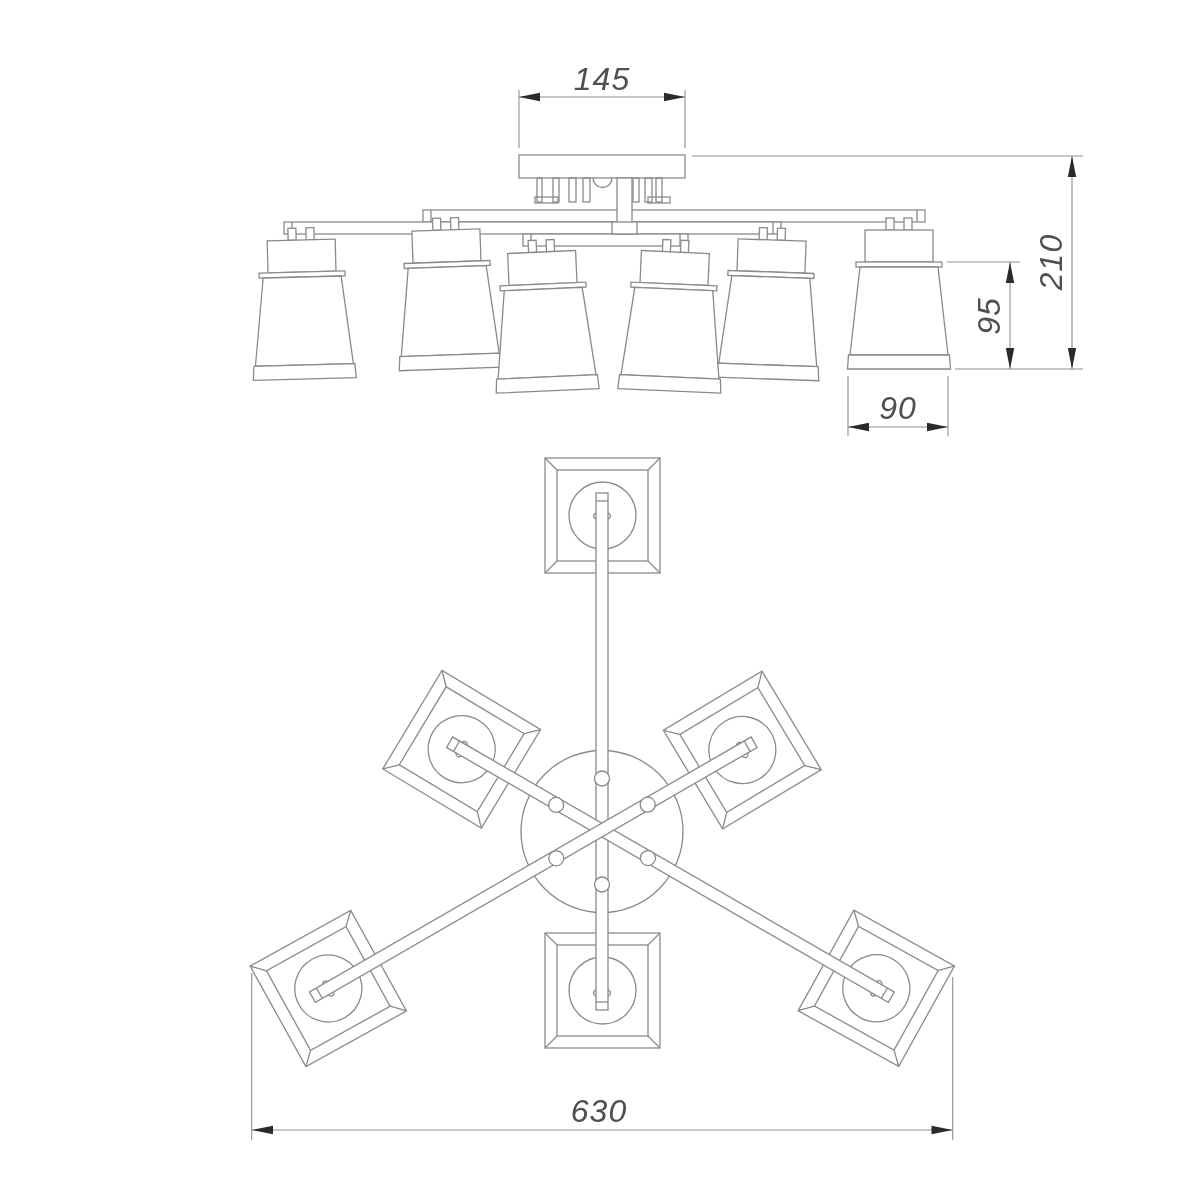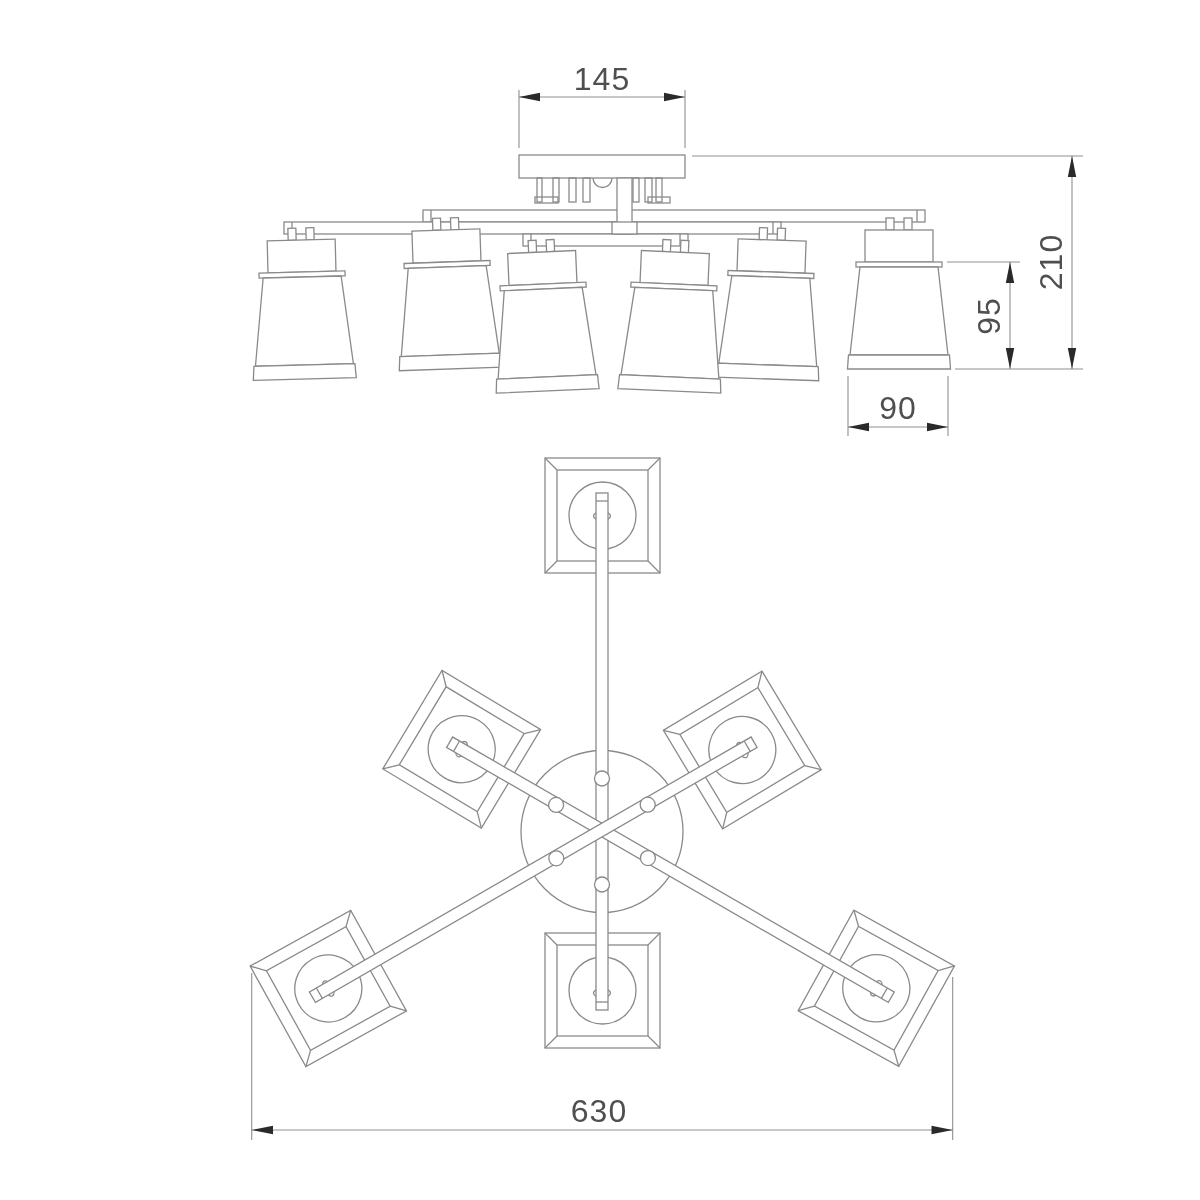--- a/index.html
+++ b/index.html
@@ -9,20 +9,21 @@
     width: 1200px;
     height: 1200px;
     overflow: hidden;
     font-family: "Liberation Sans", sans-serif;
   }
   .canvas {
     position: relative;
     width: 1059px;
     height: 1200px;
     background: #ffffff;
+    font-style: italic;
   }
   svg { display: block; }
   .ln   { stroke: #8a8a8a; stroke-width: 1.3; fill: none; }
   .fw   { stroke: #8a8a8a; stroke-width: 1.3; fill: #ffffff; }
   .dim  { stroke: #8f8f8f; stroke-width: 1.1; fill: none; }
   .arr  { fill: #2a2a2a; stroke: none; }
   .dim-text {
     fill: #4f4f4f;
     font-family: "Liberation Sans", sans-serif;
     font-size: 32px;

